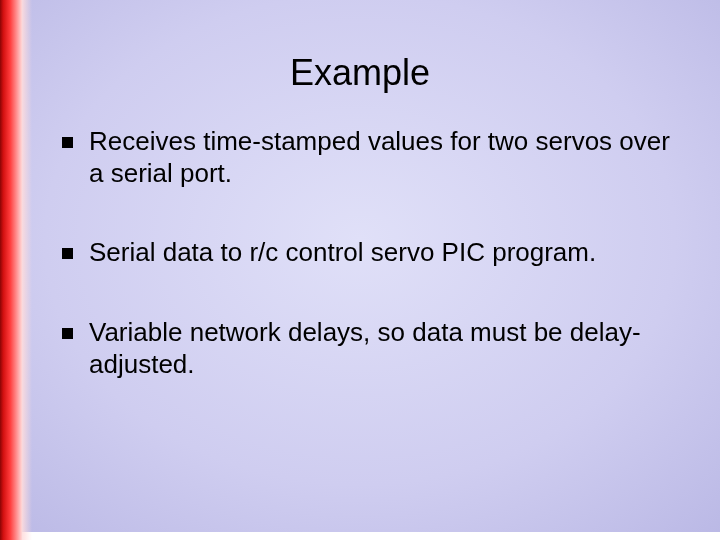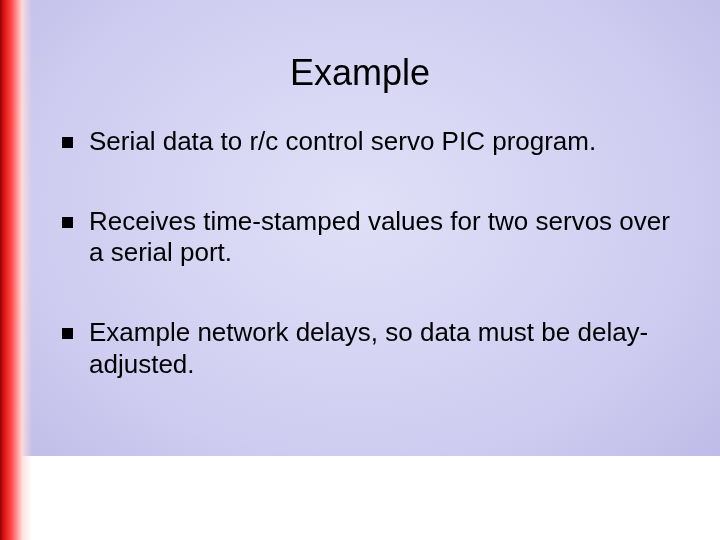--- a/index.html
+++ b/index.html
@@ -1,19 +1,19 @@
 <!DOCTYPE html>
 <html><head>
 <meta charset="utf-8">
 <style>
   * { margin: 0; padding: 0; box-sizing: border-box; }
   html, body { width: 720px; height: 540px; overflow: hidden; }
   .slide {
     width: 720px;
-    height: 456px;
+    height: 532px;
     position: relative;
     background: radial-gradient(ellipse 900px 700px at 50% 45%, #e0e0f8 0%, #cfcdf0 35%, #b0aee0 70%, #9a98d4 100%);
   }
   .left-edge {
     position: absolute;
     left: 0; top: 0;
     width: 32px; height: 540px;
     display: flex;
   }
   .edge-red {
@@ -65,24 +65,24 @@
   <div class="left-edge">
     <div class="edge-red"></div>
     <div class="edge-fade"></div>
   </div>
 
   <div class="title">Example</div>
 
   <div class="body">
     <div class="bullet-row">
       <div class="sq"></div>
+      <div class="txt">Receives time-stamped values for two servos over a serial port.</div>
+    </div>
+    <div class="bullet-row">
+      <div class="sq"></div>
       <div class="txt">Serial data to r/c control servo PIC program.</div>
     </div>
     <div class="bullet-row">
       <div class="sq"></div>
-      <div class="txt">Receives time-stamped values for two servos over a serial port.</div>
-    </div>
-    <div class="bullet-row">
-      <div class="sq"></div>
-      <div class="txt">Example network delays, so data must be delay-adjusted.</div>
+      <div class="txt">Variable network delays, so data must be delay-adjusted.</div>
     </div>
   </div>
 </div>
 
 </body></html>

